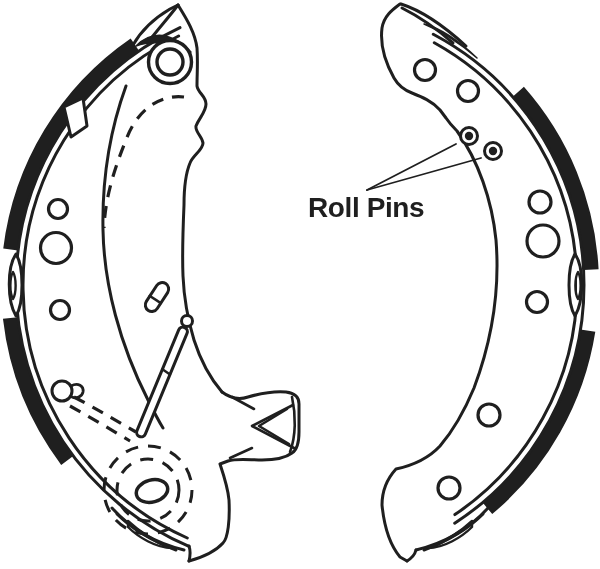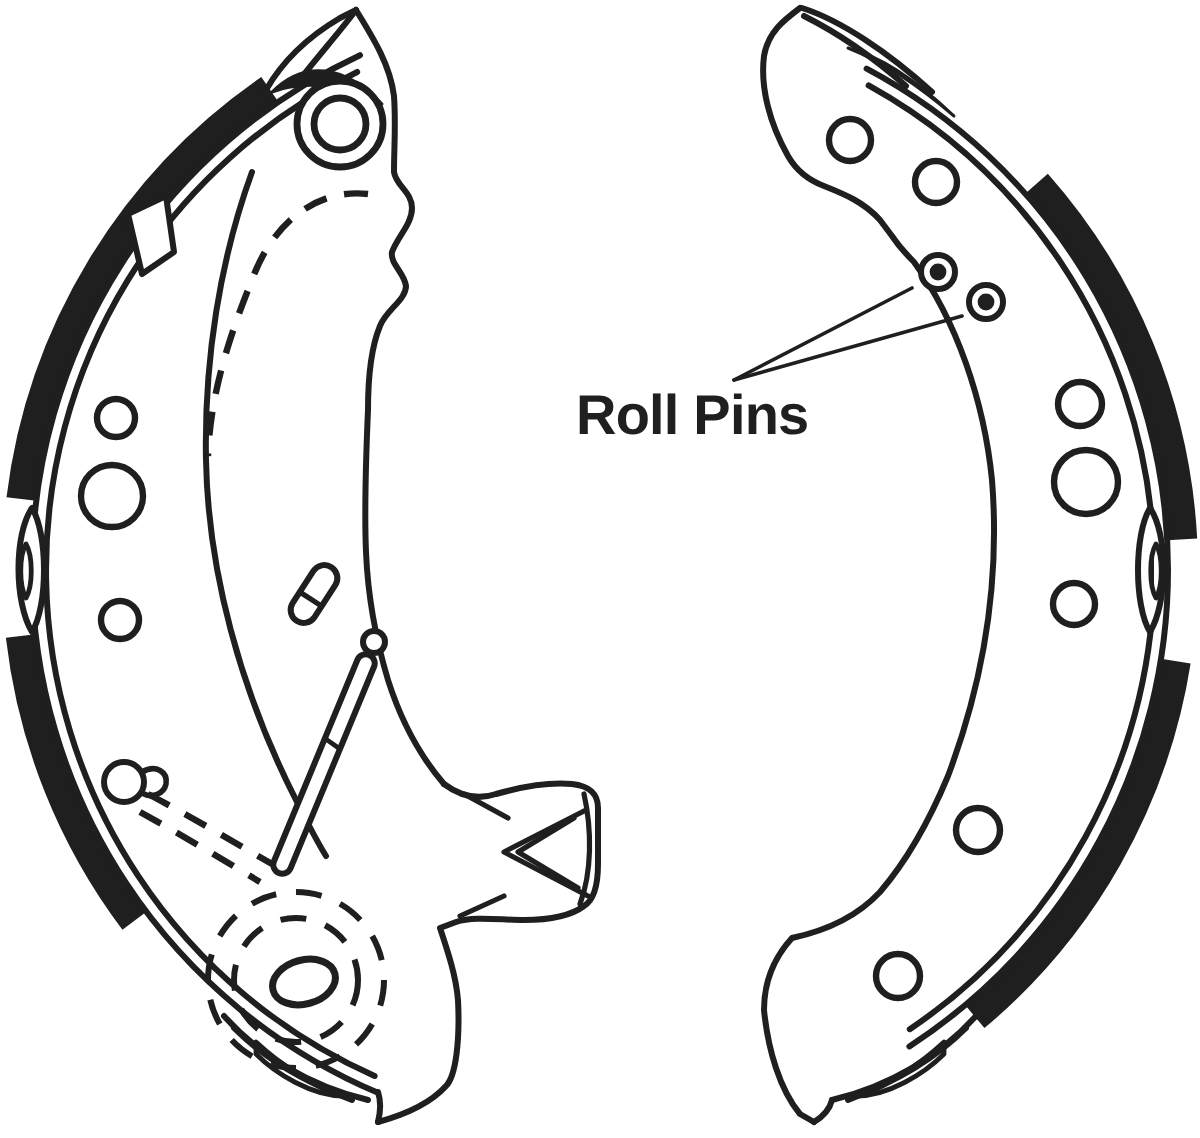--- a/index.html
+++ b/index.html
@@ -6,21 +6,21 @@
   #stage{
     position:relative;
     width:600px;height:569px;
     background:#ffffff;
     overflow:hidden;
     font-family:"Liberation Sans", sans-serif;
   }
   #diagram-svg{position:absolute;left:0;top:0;}
   .callout-label{
     position:absolute;
-    left:288px;top:192px;
+    left:308px;top:192px;
     font-size:28px;
     font-weight:600;
     letter-spacing:-0.4px;
     color:#1f1f1f;
     white-space:nowrap;
     user-select:none;
   }
 </style>
 </head>
 <body>

